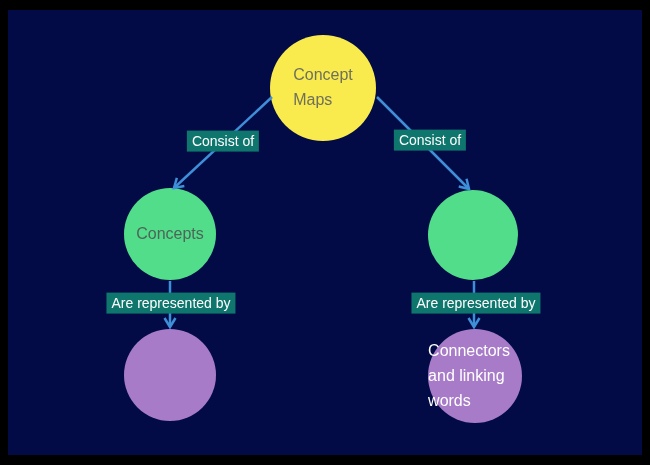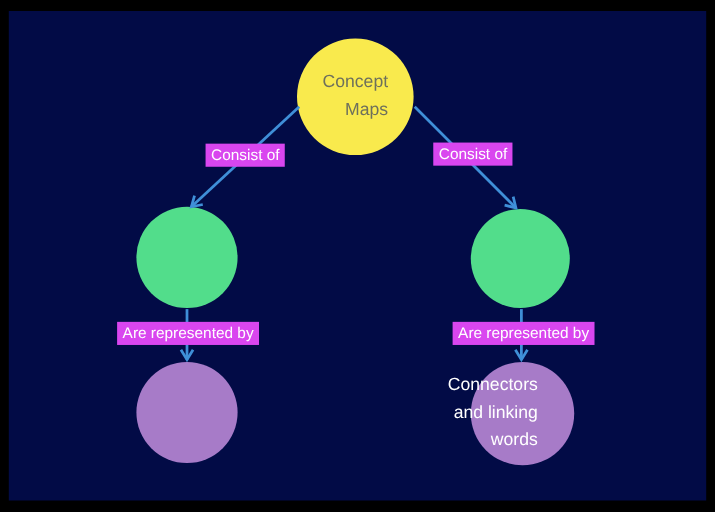--- a/index.html
+++ b/index.html
@@ -34,33 +34,33 @@
     display: block;
   }
   .edge-line {
     stroke: #3f8fd8;
     stroke-width: 2.5;
     fill: none;
   }
   .node-label {
     position: absolute;
     transform: translate(-50%, -50%);
-    text-align: right;
+    text-align: left;
     white-space: pre-line;
     font-size: 16px;
     line-height: 1.55;
     pointer-events: none;
   }
   .t-on-yellow { color: #6e705c; }
   .t-on-green  { color: #4d6557; }
   .t-on-purple { color: #ffffff; }
   .edge-label {
     position: absolute;
     transform: translate(-50%, -50%);
-    background: #d946ef;
+    background: #0f766e;
     color: #ffffff;
     font-size: 14px;
     line-height: 1.2;
     padding: 2px 5px;
     white-space: nowrap;
   }
 </style>
 </head>
 <body>
 
@@ -86,16 +86,17 @@
     <line class="edge-line" x1="474" y1="281" x2="474" y2="327" marker-end="url(#arrowhead)"></line>
   </svg>
 
   <div class="edge-label" style="left:223px; top:141px;">Consist of</div>
   <div class="edge-label" style="left:430px; top:140px;">Consist of</div>
   <div class="edge-label" style="left:171px; top:303px;">Are represented by</div>
   <div class="edge-label" style="left:476px; top:303px;">Are represented by</div>
 
   <div class="node-label t-on-yellow" style="left:323px; top:88px;">Concept
 Maps</div>
-  <div class="node-label t-on-purple" style="left:448px; top:376px;">Connectors
+  <div class="node-label t-on-green" style="left:170px; top:234px;">Concepts</div>
+  <div class="node-label t-on-purple" style="left:469px; top:376px;">Connectors
 and linking
 words</div>
 </div>
 
 </body></html>

